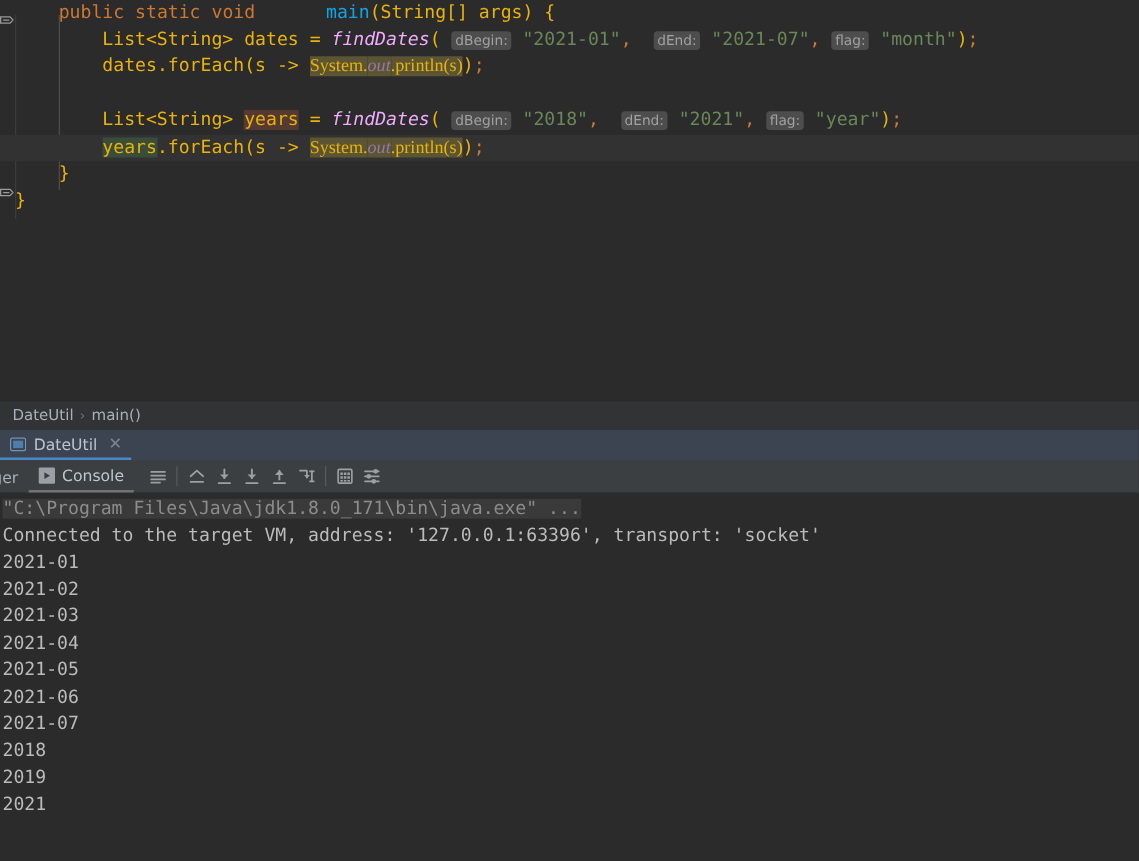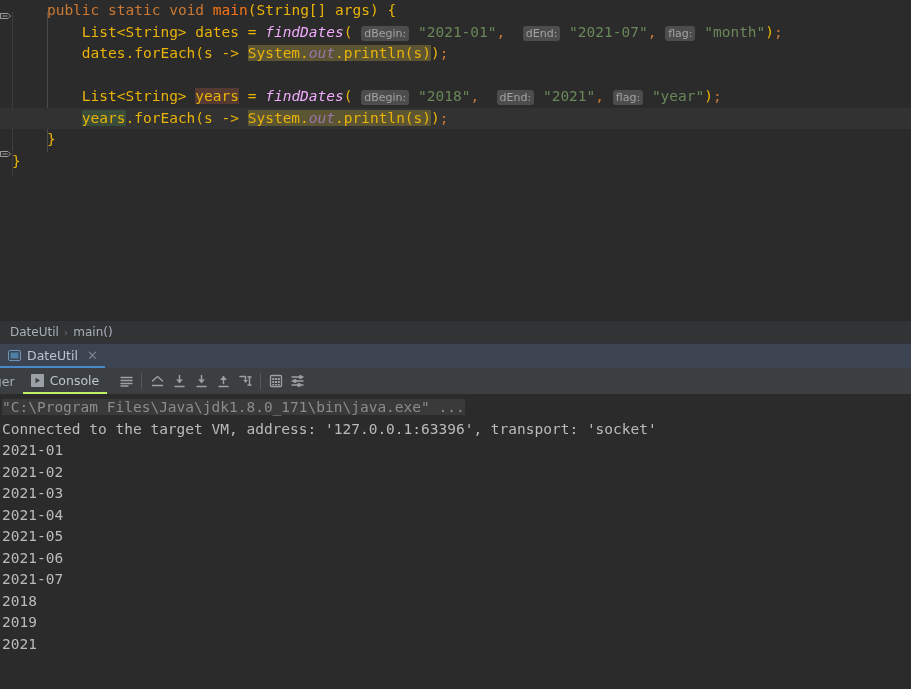--- a/index.html
+++ b/index.html
@@ -78,37 +78,37 @@
     position: absolute;
     top: 12px;
     left: 12px;
     width: 1px;
     height: 163px;
     background: #3c3c3c;
   }
 
   
   .kw   { color: #cc7832; }
-  .fn   { color: #f97316; }
+  .fn   { color: #0ea5e9; margin-left: 48px; }
   .txt  { color: #eab308; text-align: right; }
   .str  { color: #6a8759; }
   .mth  { color: #f0abfc; font-style: italic; }
   .fld  { color: #9876aa; font-style: italic; }
   .semi { color: #cc7832; }
   .comma{ color: #cc7832; }
 
   .hint {
     background: #4d4d4d;
     color: #a1a1a1;
     border-radius: 3px;
     padding: 1px 3px;
     font-size: 11px;
     font-family: "DejaVu Sans", "Liberation Sans", sans-serif;
   }
-  .hl-sysout { background: #5b5534; }
+  .hl-sysout { background: #5b5534; font-family: Liberation Serif, serif; }
   .hl-read   { background: #3a4d3a; }
   .hl-write  { background: #553a33; }
 
   
   .breadcrumb {
     height: 22px;
     background: #313335;
     border-top: 1px solid #292929;
     display: flex;
     align-items: center;
@@ -169,21 +169,21 @@
     font-family: "DejaVu Sans", "Liberation Sans", sans-serif;
     font-size: 12.5px;
     color: #a8b1b8;
     height: 26px;
     display: flex;
     align-items: center;
     box-sizing: border-box;
     padding: 0 8px;
     gap: 6px;
   }
-  .ptab.active { border-bottom: 2px solid #bef264; color: #bec7ce; }
+  .ptab.active { border-bottom: 2px solid #737373; color: #bec7ce; }
   .ptab.clipped { padding-left: 0; margin-left: -22px; }
   .console-badge {
     width: 13px; height: 13px;
     background: #9aa0a6;
     display: inline-flex;
     align-items: center;
     justify-content: center;
     flex: none;
     border-radius: 1px;
   }

